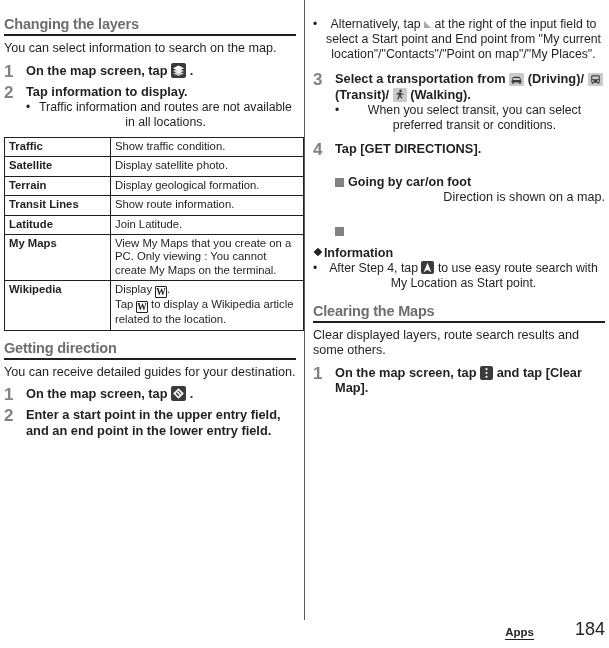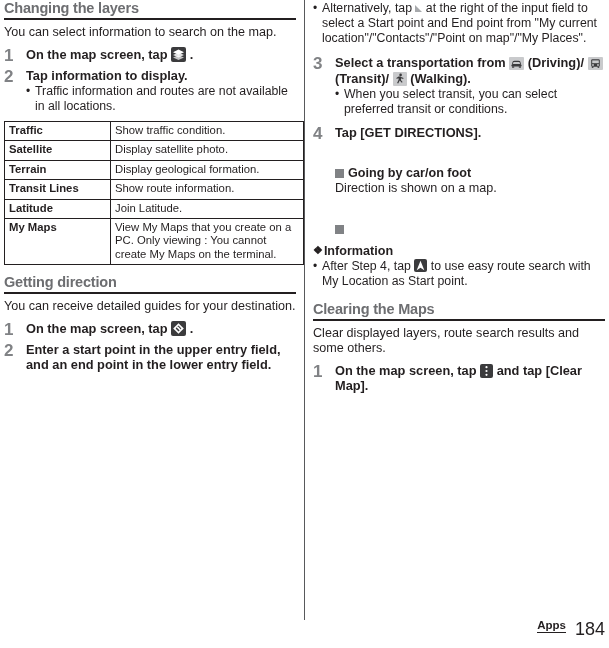--- a/index.html
+++ b/index.html
@@ -15,21 +15,21 @@
   }
 
   .page {
     width: 609px;
     height: 648px;
     position: relative;
   }
 
   .col {
     position: absolute;
-    top: 0;
+    top: 16px;
     width: 292px;
   }
   .col-left  { left: 4px; }
   .col-right { left: 313px; }
 
   .col-divider {
     position: absolute;
     left: 304px;
     top: 0;
     width: 1px;
@@ -84,21 +84,21 @@
     font-size: 12.3px;
     line-height: 15px;
     color: #231f20;
     margin-top: 1px;
   }
   .bullet-dot {
     flex: 0 0 9px;
     font-size: 12px;
     line-height: 15px;
   }
-  .bullet-txt { flex: 1 1 auto; }
+  .bullet-txt { flex: 1 1 auto; text-align: center; }
 
   
   table.layers {
     width: 300px;
     border-collapse: collapse;
     margin-top: 7px;
     margin-bottom: 9px;
   }
   table.layers td {
     border: 1px solid #231f20;
@@ -114,21 +114,21 @@
   }
   td.layer-desc { color: #231f20; }
 
   
   .sub-head {
     display: flex;
     align-items: flex-start;
     font-size: 12.6px;
     font-weight: bold;
     line-height: 15.5px;
-    margin-top: 25px;
+    margin-top: 18px;
     text-align: center;
   }
   .sq {
     display: inline-block;
     width: 9px;
     height: 9px;
     background: #808285;
     margin-right: 4px;
     margin-top: 3px;
     flex: 0 0 9px;
@@ -184,21 +184,22 @@
     border-top: 7px solid transparent;
     vertical-align: 0px;
   }
 
   
   .footer {
     position: absolute;
     right: 4px;
     bottom: 8px;
     display: flex;
-    align-items: flex-start;
+    align-items: flex-end;
+    gap: 32px;
   }
   .footer-tag {
     font-size: 11.5px;
     font-weight: bold;
     color: #231f20;
     border-bottom: 1.6px solid #231f20;
     padding-bottom: 1px;
     margin-right: 9px;
   }
   .footer-page {
@@ -265,20 +266,30 @@
           <td class="layer-name">Transit Lines</td>
           <td class="layer-desc">Show route information.</td>
         </tr>
         <tr>
           <td class="layer-name">Latitude</td>
           <td class="layer-desc">Join Latitude.</td>
         </tr>
         <tr>
           <td class="layer-name">My Maps</td>
           <td class="layer-desc">View My Maps that you create on a PC. Only viewing : You cannot create My Maps on the terminal.</td>
+        </tr>
+        <tr>
+          <td class="layer-name">Wikipedia</td>
+          <td class="layer-desc">
+            <span>Display</span>
+            <span class="ico-box">W</span><span>.</span><br>
+            <span>Tap</span>
+            <span class="ico-box">W</span>
+            <span>to display a Wikipedia article related to the location.</span>
+          </td>
         </tr>
       </tbody>
     </table>
 
     <div class="sec-head">Getting direction</div>
 
     <div class="body-text">You can receive detailed guides for your destination.</div>
 
     <div class="step">
       <div class="step-num">1</div>
@@ -362,21 +373,21 @@
 
     <div class="step" style="margin-top:8px;">
       <div class="step-num">4</div>
       <div class="step-body">
         <div class="step-title">Tap [GET DIRECTIONS].</div>
 
         <div class="sub-head">
           <span class="sq"></span>
           <span>Going by car/on foot</span>
         </div>
-        <div class="body-text" style="margin-bottom:2px;">Direction is shown on a map.</div>
+        <div class="body-text" style="margin-bottom:2px;text-align:right;">Direction is shown on a map.</div>
 
         <div class="sub-head">
           <span class="sq"></span>
         </div>
       </div>
     </div>
 
     <div class="info-head">
       <span class="info-mark">❖</span>
         <span>Information</span>

